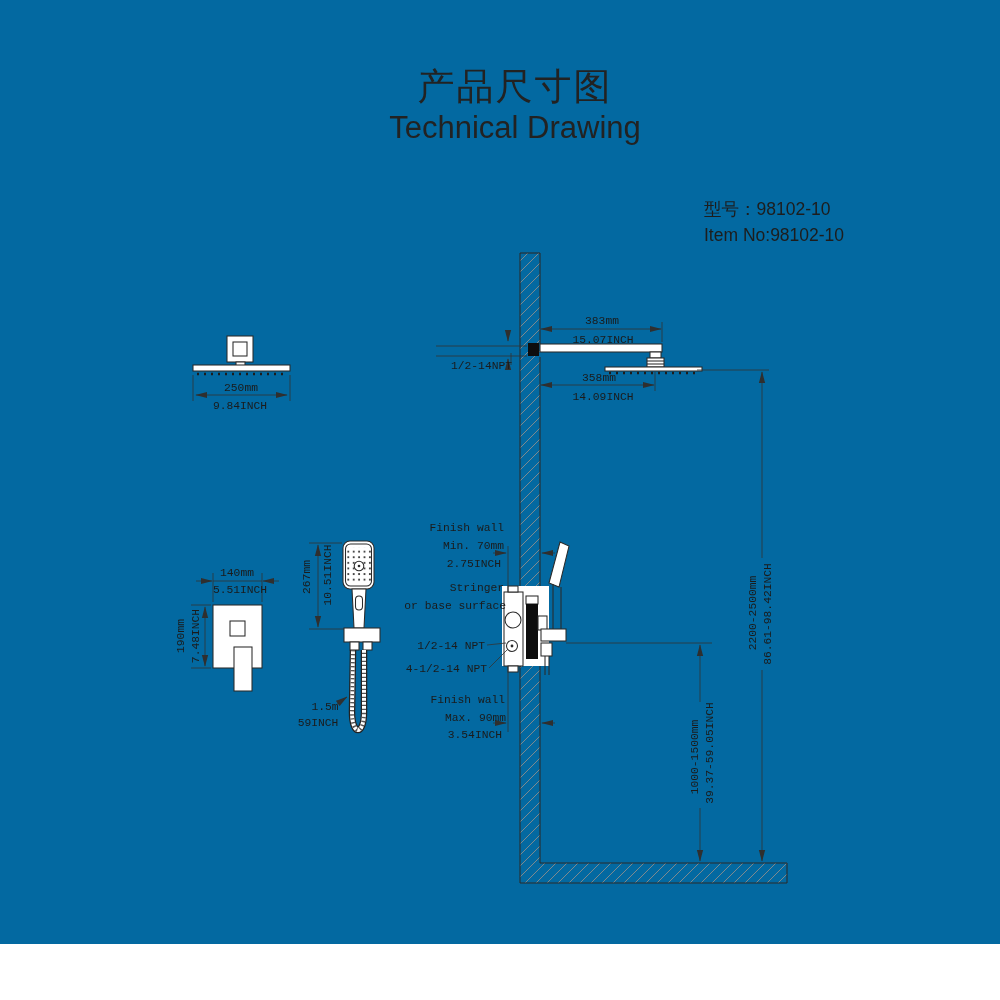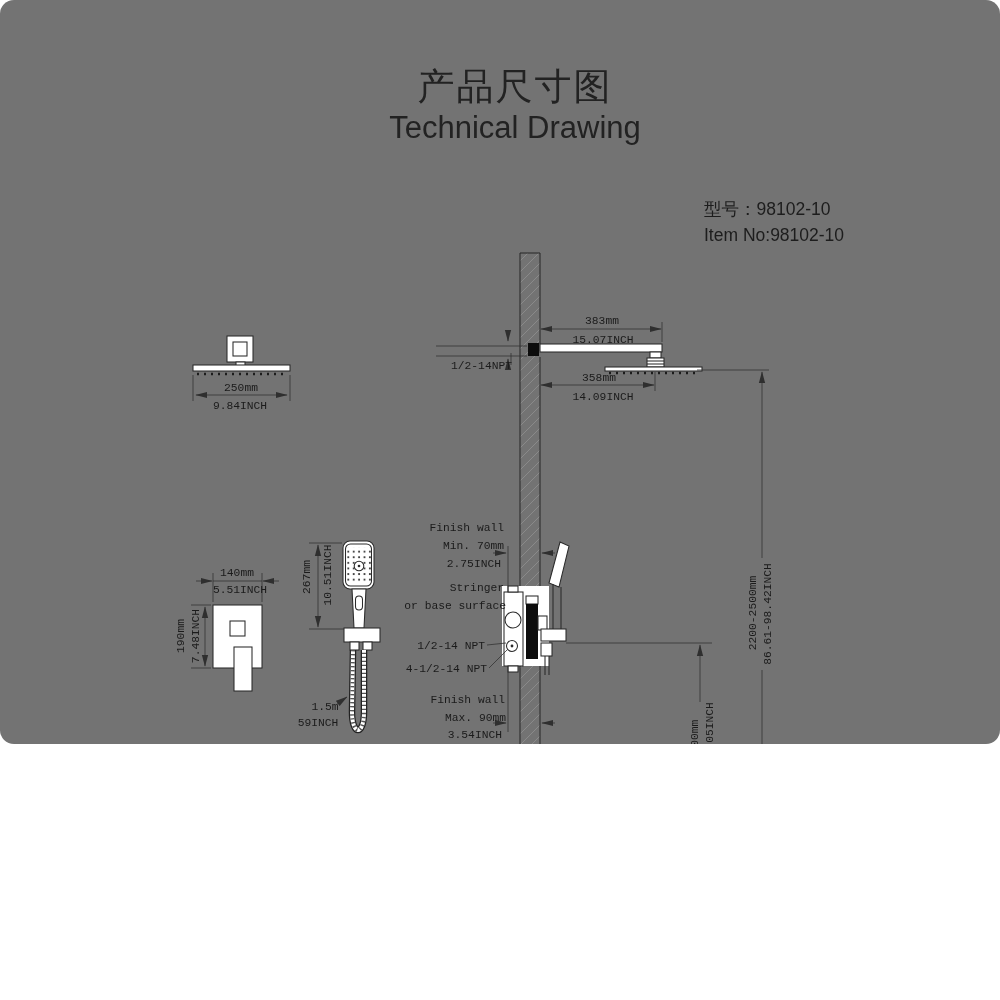--- a/index.html
+++ b/index.html
@@ -1,16 +1,16 @@
 <!DOCTYPE html>
 <html><head>
 <meta charset="utf-8">
 <style>
   html,body{margin:0;padding:0;background:#fff;}
-  .page{width:1000px;height:744px;background:#737373;position:relative;overflow:hidden;border-radius:14px;}
+  .page{width:1000px;height:944px;background:#0369a1;position:relative;overflow:hidden;}
   svg{display:block;}
   .t-zh{font-family:"Liberation Sans",sans-serif;font-size:37px;fill:#222;letter-spacing:2px;}
   .t-en{font-family:"Liberation Sans",sans-serif;font-size:31px;fill:#222;}
   .t-model{font-family:"Liberation Sans",sans-serif;font-size:17.5px;fill:#1d1d1d;}
   .dim{font-family:"Liberation Mono",monospace;font-size:11.3px;fill:#1b1b1b;}
   .ol{stroke:#2a2a2a;stroke-width:1.05;fill:#ffffff;}
   .oln{stroke:#2a2a2a;stroke-width:1.05;fill:none;}
   .dl{stroke:#333333;stroke-width:0.8;fill:none;}
   .blk{fill:#0d0d0d;stroke:none;}
   .nozzle{stroke:#1c1c1c;stroke-width:2.4;stroke-dasharray:2 5;fill:none;}

